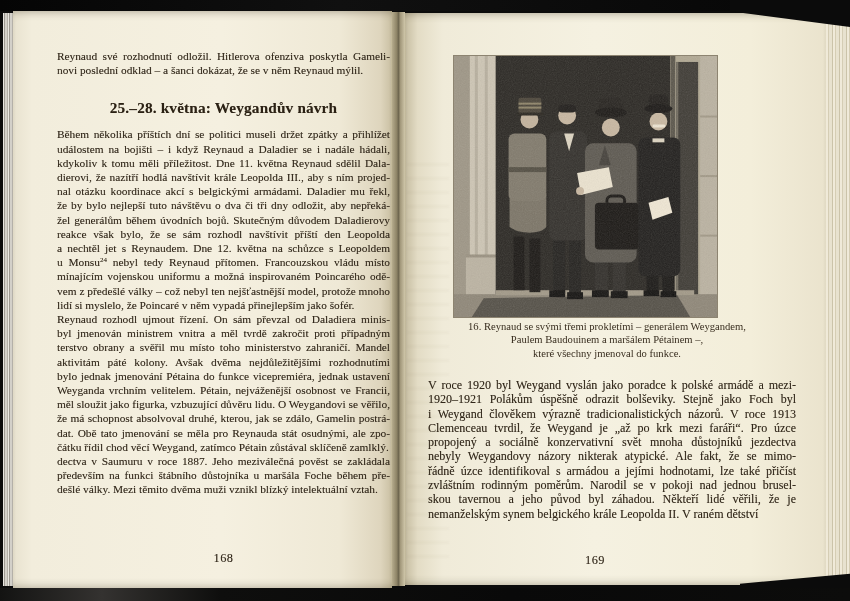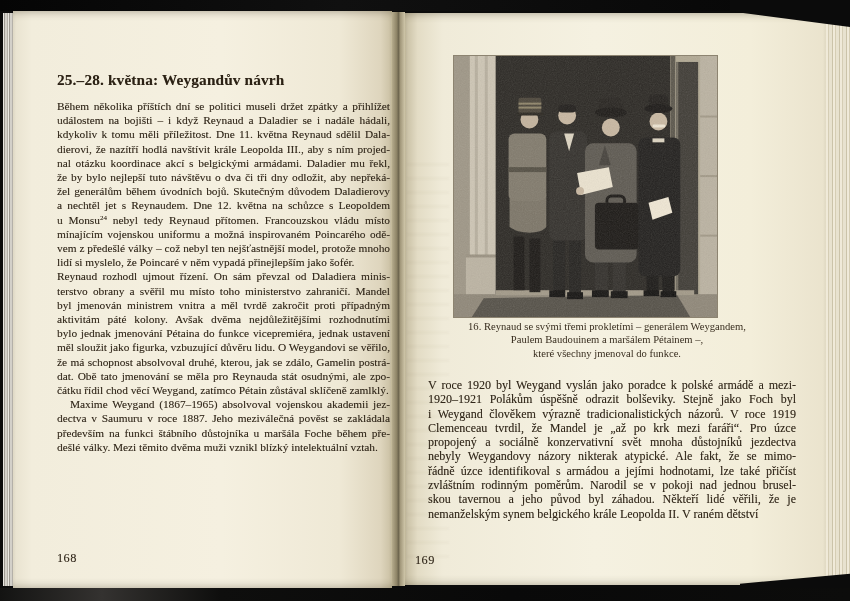--- a/index.html
+++ b/index.html
@@ -29,72 +29,77 @@
     box-shadow:inset 0 7px 10px -7px rgba(60,50,30,.45),inset 0 -7px 10px -7px rgba(60,50,30,.4);}
   .showthrough{position:absolute;left:2px;top:150px;width:42px;height:400px;opacity:.55;
     background:repeating-linear-gradient(to bottom,rgba(112,102,76,.07) 0 3px,transparent 3px 14px);filter:blur(1px);}
   
   .ink{color:#31271a;text-shadow:.2px .2px 0 rgba(49,39,26,.35);}
   .lp-flow{position:absolute;left:44px;top:38px;width:333px;font-size:11.3px;line-height:14.2px;}
   .rp-body{position:absolute;left:23px;top:365px;width:368px;font-size:12px;line-height:14.3px;}
   .tl{white-space:nowrap;}
   .just{white-space:normal;text-align:justify;text-align-last:justify;}
   .ind{text-indent:13px;}
-  .heading{font-size:15.2px;font-weight:bold;letter-spacing:.2px;
+  .heading{font-size:15.2px;font-weight:bold;text-align:center;letter-spacing:.2px;
     margin-top:22px;margin-bottom:10px;line-height:18px;color:#2b2114;}
   sup{font-size:7px;vertical-align:4px;line-height:0;}
-  .pagenum{position:absolute;text-align:left;font-size:12.2px;letter-spacing:.5px;}
+  .pagenum{position:absolute;text-align:center;font-size:12.2px;letter-spacing:.5px;}
   .lp-pagenum{left:44px;top:540px;width:333px;}
   .rp-pagenum{left:10px;top:540px;width:360px;}
   .caption{position:absolute;left:12px;top:307px;width:380px;font-size:10.6px;line-height:13.4px;
     text-align:center;color:#372c1e;}
   .caption .tl{white-space:normal;}
   
   .photo{position:absolute;left:48px;top:42px;width:265px;height:263px;
     border:1px solid #8d8471;box-sizing:border-box;background:#b3aa98;}
   .photo svg{display:block;filter:sepia(.18) saturate(.75) contrast(.93) brightness(1.01);}
 </style>
 </head>
 <body>
 
 <div class="scene">
   <div class="strip-top"></div>
   <div class="fore-left"></div>
   <div class="fore-right"></div>
 
   <div class="page page-left">
     <div class="lp-flow ink">
+      <div>
+          <div class="tl just">Reynaud své rozhodnutí odložil. Hitlerova ofenziva poskytla Gameli-</div>
+          <div class="tl">novi poslední odklad – a šanci dokázat, že se v něm Reynaud mýlil.</div>
+        </div>
       <div class="heading">25.–28. května: Weygandův návrh</div>
       <div>
           <div class="tl just">Během několika příštích dní se politici museli držet zpátky a přihlížet</div>
           <div class="tl just">událostem na bojišti – i když Reynaud a Daladier se i nadále hádali,</div>
           <div class="tl just">kdykoliv k tomu měli příležitost. Dne 11. května Reynaud sdělil Dala-</div>
           <div class="tl just">dierovi, že nazítří hodlá navštívit krále Leopolda III., aby s ním projed-</div>
           <div class="tl just">nal otázku koordinace akcí s belgickými armádami. Daladier mu řekl,</div>
           <div class="tl just">že by bylo nejlepší tuto návštěvu o dva či tři dny odložit, aby nepřeká-</div>
           <div class="tl just">žel generálům během úvodních bojů. Skutečným důvodem Daladierovy</div>
+          <div class="tl just">reakce však bylo, že se sám rozhodl navštívit příští den Leopolda</div>
           <div class="tl just">a nechtěl jet s Reynaudem. Dne 12. května na schůzce s Leopoldem</div>
           <div class="tl just">u Monsu<sup>24</sup> nebyl tedy Reynaud přítomen. Francouzskou vládu místo</div>
           <div class="tl just">mínajícím vojenskou uniformu a možná inspirovaném Poincarého odě-</div>
           <div class="tl just">vem z předešlé války – což nebyl ten nejšťastnější model, protože mnoho</div>
           <div class="tl">lidí si myslelo, že Poincaré v něm vypadá přinejlepším jako šofér.</div>
         </div>
       <div>
           <div class="tl just">Reynaud rozhodl ujmout řízení. On sám převzal od Daladiera minis-</div>
+          <div class="tl just">byl jmenován ministrem vnitra a měl tvrdě zakročit proti případným</div>
           <div class="tl just">terstvo obrany a svěřil mu místo toho ministerstvo zahraničí. Mandel</div>
-          <div class="tl just">byl jmenován ministrem vnitra a měl tvrdě zakročit proti případným</div>
           <div class="tl just">aktivitám páté kolony. Avšak dvěma nejdůležitějšími rozhodnutími</div>
           <div class="tl just">bylo jednak jmenování Pétaina do funkce vicepremiéra, jednak ustavení</div>
+          <div class="tl just">Weyganda vrchním velitelem. Pétain, nejváženější osobnost ve Francii,</div>
           <div class="tl just">měl sloužit jako figurka, vzbuzující důvěru lidu. O Weygandovi se věřilo,</div>
           <div class="tl just">že má schopnost absolvoval druhé, kterou, jak se zdálo, Gamelin postrá-</div>
           <div class="tl just">dat. Obě tato jmenování se měla pro Reynauda stát osudnými, ale zpo-</div>
           <div class="tl">čátku řídil chod věcí Weygand, zatímco Pétain zůstával sklíčeně zamlklý.</div>
         </div>
       <div>
-          <div class="tl just ind">Maxime Weygand (1867–1965) absolvoval vojenskou akademii jez-</div>
           <div class="tl just">dectva v Saumuru v roce 1887. Jeho meziválečná pověst se zakládala</div>
           <div class="tl just">především na funkci štábního důstojníka u maršála Foche během pře-</div>
           <div class="tl">dešlé války. Mezi těmito dvěma muži vznikl blízký intelektuální vztah.</div>
         </div>
     </div>
     <div class="pagenum lp-pagenum ink">168</div>
   </div>
 
   <div class="gutter"></div>
 
@@ -197,22 +202,22 @@
 
     <figcaption class="caption">
         <div class="tl">16. Reynaud se svými třemi prokletími – generálem Weygandem,</div>
         <div class="tl">Paulem Baudouinem a maršálem Pétainem –,</div>
         <div class="tl">které všechny jmenoval do funkce.</div>
       </figcaption>
 
     <div class="rp-body ink">
         <div class="tl just">V roce 1920 byl Weygand vyslán jako poradce k polské armádě a mezi-</div>
         <div class="tl just">1920–1921 Polákům úspěšně odrazit bolševiky. Stejně jako Foch byl</div>
-        <div class="tl just">i Weygand člověkem výrazně tradicionalistických názorů. V roce 1919</div>
-        <div class="tl just">Clemenceau tvrdil, že Mandel je „až po krk mezi faráři“. Pro úzce</div>
+        <div class="tl just">i Weygand člověkem výrazně tradicionalistických názorů. V roce 1913</div>
+        <div class="tl just">Clemenceau tvrdil, že Weygand je „až po krk mezi faráři“. Pro úzce</div>
         <div class="tl just">propojený a sociálně konzervativní svět mnoha důstojníků jezdectva</div>
         <div class="tl just">nebyly Weygandovy názory nikterak atypické. Ale fakt, že se mimo-</div>
         <div class="tl just">řádně úzce identifikoval s armádou a jejími hodnotami, lze také přičíst</div>
         <div class="tl just">zvláštním rodinným poměrům. Narodil se v pokoji nad jednou brusel-</div>
         <div class="tl just">skou tavernou a jeho původ byl záhadou. Někteří lidé věřili, že je</div>
         <div class="tl">nemanželským synem belgického krále Leopolda II. V raném dětství</div>
       </div>
 
     <div class="pagenum rp-pagenum ink">169</div>
   </div>

